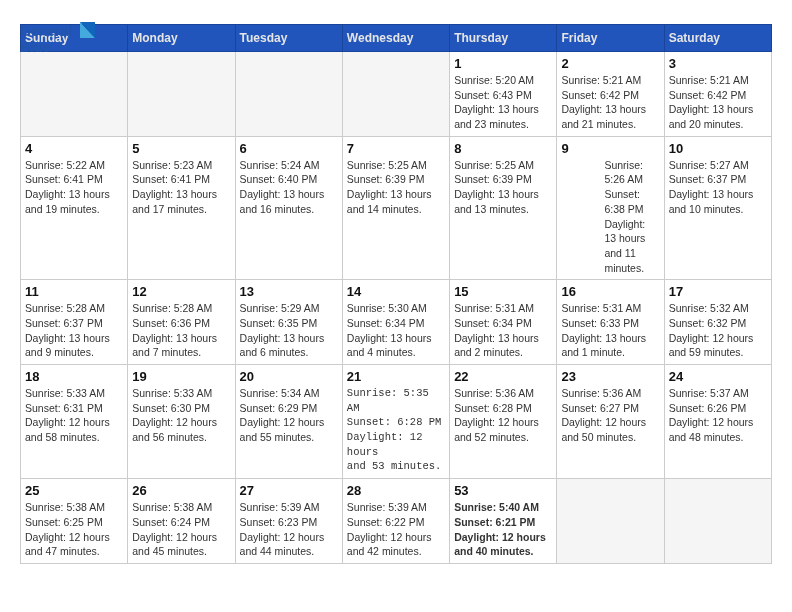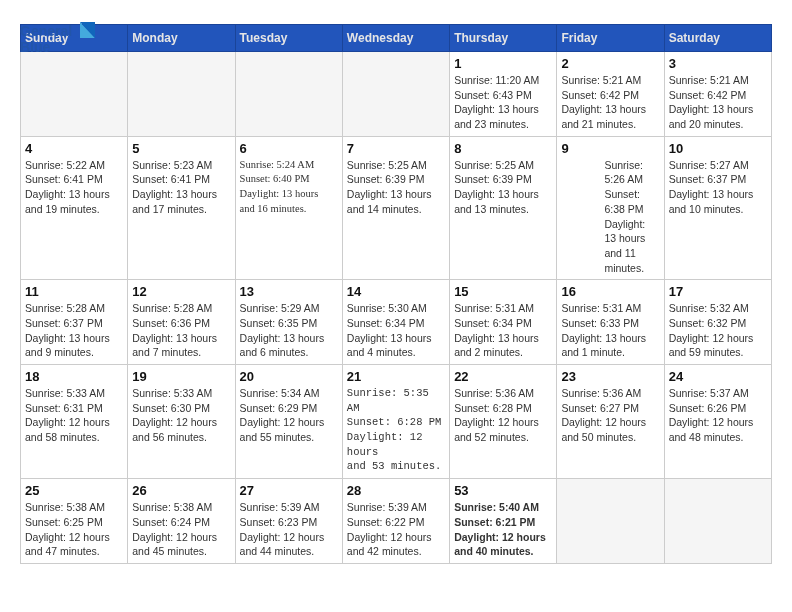--- a/index.html
+++ b/index.html
@@ -98,21 +98,21 @@
       </tr>
   </thead>
   <tbody id="calendar-body">
   <tr>
         <td class="empty"></td>
         <td class="empty"></td>
         <td class="empty"></td>
         <td class="empty"></td>
         <td>
           <div class="day-num">1</div>
-          <div class="day-info" style="white-space: pre-line;">Sunrise: 11:20 AM
+          <div class="day-info" style="white-space: pre-line;">Sunrise: 5:20 AM
 Sunset: 6:43 PM
 Daylight: 13 hours
 and 23 minutes.</div>
         </td>
         <td>
           <div class="day-num">2</div>
           <div class="day-info" style="white-space: pre-line;">Sunrise: 5:21 AM
 Sunset: 6:42 PM
 Daylight: 13 hours
 and 21 minutes.</div>
@@ -135,21 +135,21 @@
         </td>
         <td>
           <div class="day-num">5</div>
           <div class="day-info" style="white-space: pre-line;">Sunrise: 5:23 AM
 Sunset: 6:41 PM
 Daylight: 13 hours
 and 17 minutes.</div>
         </td>
         <td>
           <div class="day-num">6</div>
-          <div class="day-info" style="white-space: pre-line; font-family: Liberation Serif, serif;">Sunrise: 5:24 AM
+          <div class="day-info" style="white-space: pre-line;">Sunrise: 5:24 AM
 Sunset: 6:40 PM
 Daylight: 13 hours
 and 16 minutes.</div>
         </td>
         <td>
           <div class="day-num">7</div>
           <div class="day-info" style="white-space: pre-line;">Sunrise: 5:25 AM
 Sunset: 6:39 PM
 Daylight: 13 hours
 and 14 minutes.</div>

